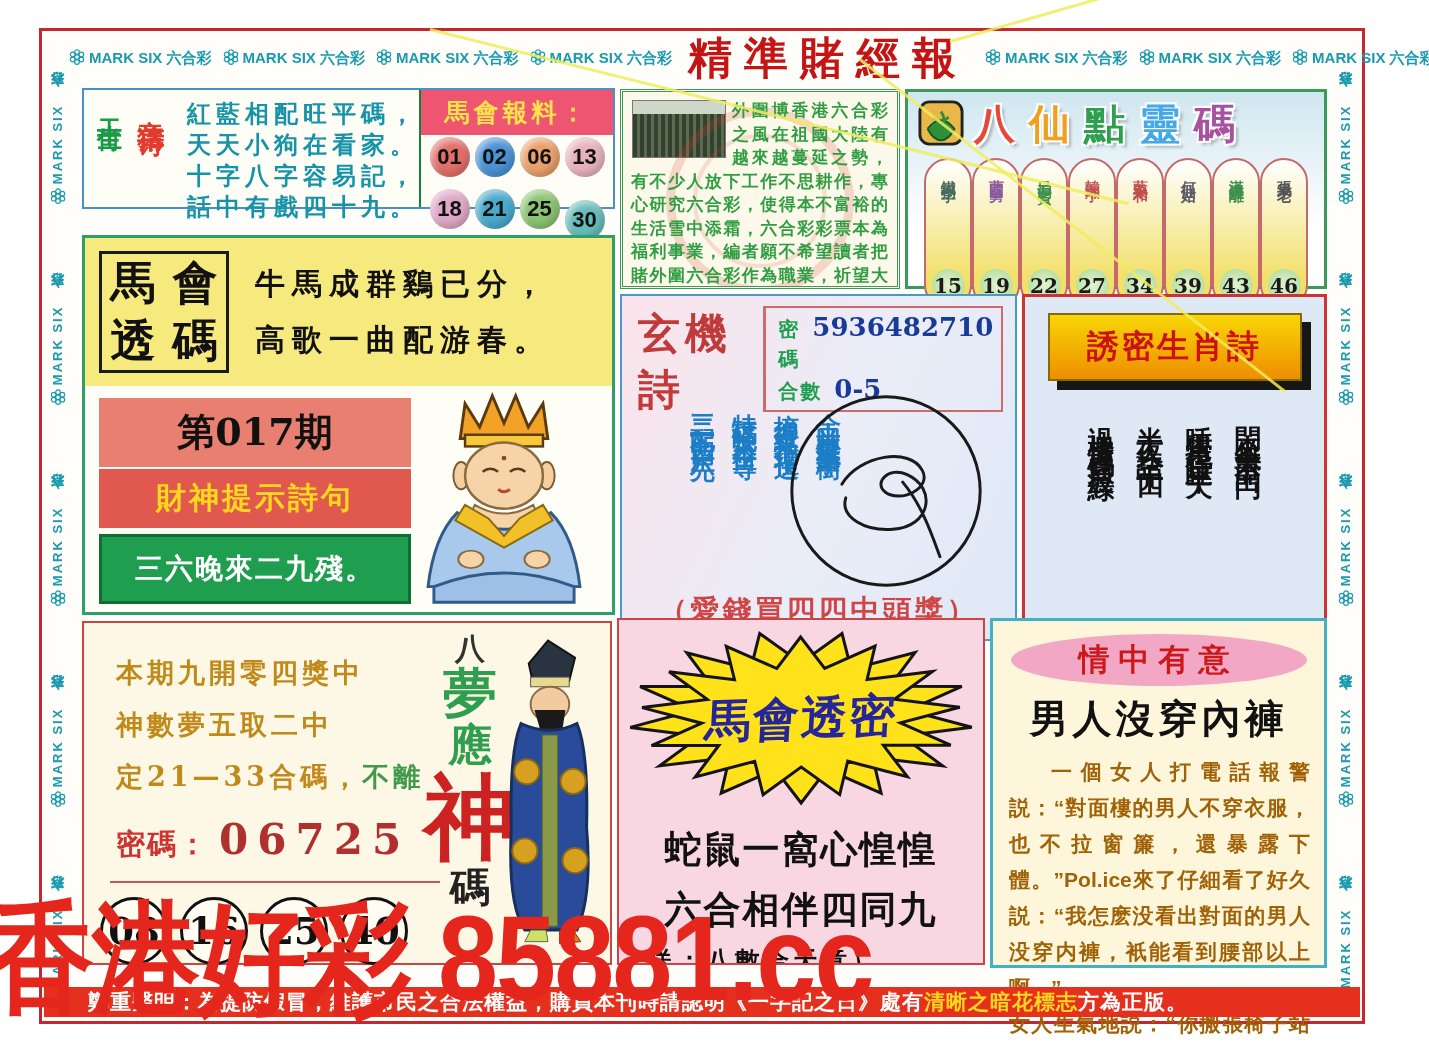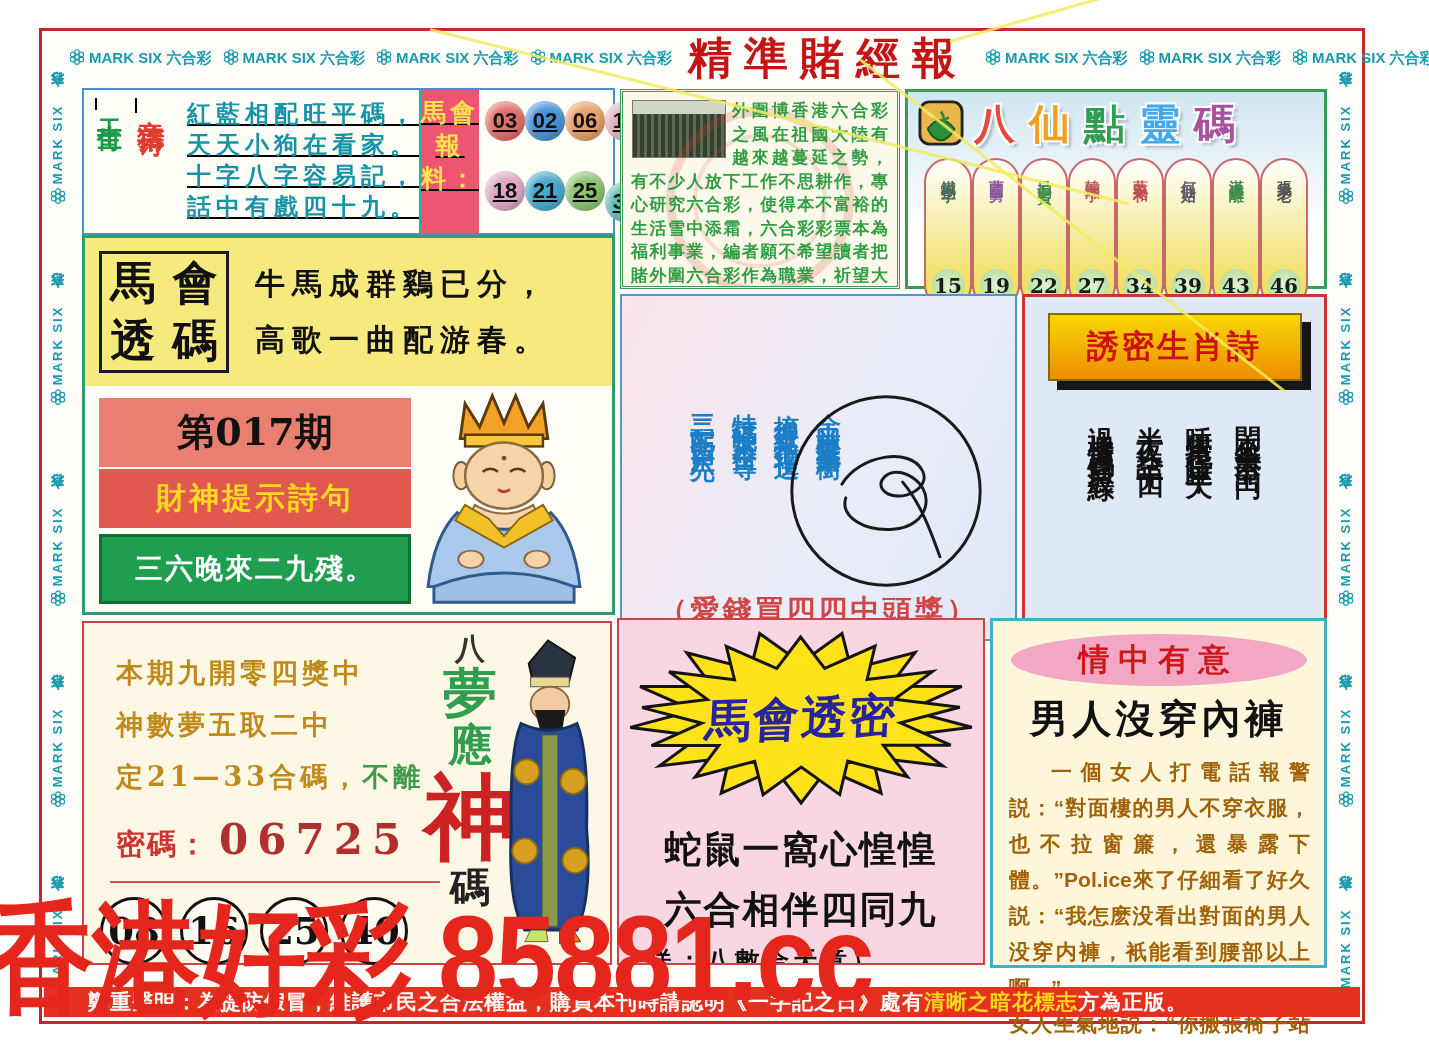--- a/index.html
+++ b/index.html
@@ -17,26 +17,26 @@
   .masthead{color:#c41414;font-family:"DejaVu Serif",serif;font-weight:900;font-size:44px;letter-spacing:12px;margin:0 6px;white-space:nowrap;}
   
   .strip{position:absolute;top:58px;bottom:8px;width:28px;display:flex;flex-direction:column;align-items:center;justify-content:space-between;padding:4px 0;}
   .strip.left{left:2px;} .strip.right{right:2px;}
   .strip .brand-item{writing-mode:vertical-rl;transform:rotate(180deg);letter-spacing:2px;font-size:13px;}
   .strip svg{transform:rotate(180deg);}
   
   .box{position:absolute;background:#fffef6;box-sizing:border-box;}
   .vu{writing-mode:vertical-rl;text-orientation:upright;}
   
-  .box1{left:40px;top:57px;width:533px;height:147px;border:2px solid #4a90c8;display:flex;text-decoration:underline;}
+  .box1{left:40px;top:57px;width:533px;height:121px;border:2px solid #4a90c8;display:flex;}
   .zq-left{display:flex;padding:8px 4px 8px 10px;gap:6px;}
   .zq-title{color:#1a9b47;font-weight:900;font-size:25px;letter-spacing:3px;}
   .zq-sub{color:#e23a2e;font-weight:900;font-size:27px;letter-spacing:5px;}
   .zq-lines{flex:1;padding:8px 0 0 14px;color:#1693a8;font-weight:900;font-size:24px;line-height:31px;letter-spacing:5px;white-space:nowrap;}
-  .tips{width:198px;border-left:2px solid #14b8a6;display:flex;flex-direction:row;}
+  .tips{width:198px;border-left:2px solid #15803d;display:flex;flex-direction:column;}
   .tips-head{background:#ee5570;color:#ffe34d;font-weight:900;font-size:25px;letter-spacing:4px;text-align:center;padding:6px 0;}
   .balls{flex:1;display:grid;grid-template-columns:repeat(4,1fr);align-items:center;justify-items:center;padding:2px 6px;}
   .ball{width:40px;height:40px;border-radius:50%;display:flex;align-items:center;justify-content:center;
     font-weight:900;font-size:22px;color:#111;box-shadow:inset -3px -4px 6px rgba(0,0,0,.18),inset 3px 4px 6px rgba(255,255,255,.55);}
   
   .box2{left:578px;top:58px;width:280px;height:200px;border:3px double #3a9a5a;background:#fdf9ea;padding:7px 8px;overflow:hidden;}
   .seal{position:absolute;left:50%;top:56%;width:170px;height:170px;transform:translate(-50%,-50%);
     border:9px solid rgba(216,70,50,.20);border-radius:50%;}
   .seal::after{content:"";position:absolute;left:18px;top:18px;right:18px;bottom:18px;border:4px solid rgba(216,70,50,.16);border-radius:50%;}
   .edit-photo{float:left;width:92px;height:56px;margin:1px 6px 2px 1px;border:1px solid #777;
@@ -357,21 +357,21 @@
       </div>
       <div id="zodiac-lines" class="zq-lines">
           <div>紅藍相配旺平碼，</div>
           <div>天天小狗在看家。</div>
           <div>十字八字容易記，</div>
           <div>話中有戲四十九。</div>
         </div>
       <div class="tips">
         <div class="tips-head">馬會報料：</div>
         <div id="balls" class="balls">
-            <div class="ball" style="background: rgb(226, 112, 106);">03</div>
+            <div class="ball" style="background: rgb(226, 112, 106);">01</div>
             <div class="ball" style="background: rgb(74, 147, 214);">02</div>
             <div class="ball" style="background: rgb(233, 160, 107);">06</div>
             <div class="ball" style="background: rgb(231, 179, 187);">13</div>
             <div class="ball" style="background: rgb(223, 168, 198);">18</div>
             <div class="ball" style="background: rgb(73, 170, 203);">21</div>
             <div class="ball" style="background: rgb(140, 196, 114);">25</div>
             <div class="ball" style="background: rgb(102, 188, 185); margin-top: 23px;">30</div>
           </div>
       </div>
     </div>
@@ -469,20 +469,33 @@
           <path d="M52 128 Q28 152 22 204 L178 204 Q172 152 148 128 Q100 162 52 128 Z" fill="#a9c9ec" stroke="#2f5a8a" stroke-width="3"></path>
           <path d="M60 120 L84 134 L100 152 L116 134 L140 120 L150 136 L100 164 L50 136 Z" fill="#f2c12a" stroke="#8a6a10" stroke-width="2"></path>
           <ellipse cx="66" cy="176" rx="13" ry="9" fill="#f7d4a8" stroke="#8a6a42" stroke-width="2"></ellipse>
           <ellipse cx="134" cy="176" rx="13" ry="9" fill="#f7d4a8" stroke="#8a6a42" stroke-width="2"></ellipse>
           <path d="M28 204 Q100 176 172 204 L172 220 L28 220 Z" fill="#9fc0e6" stroke="#2f5a8a" stroke-width="3"></path>
         </svg>
       </div>
     </div>
 
     <div class="box box5">
+      <div class="myst-head">
+        <div class="myst-title">玄機詩</div>
+        <div class="code-box">
+          <div class="code-row">
+            <span class="code-label">密碼</span>
+            <span class="code-val">5936482710</span>
+          </div>
+          <div class="code-row">
+            <span class="code-label">合數</span>
+            <span class="code-val">0-5</span>
+          </div>
+        </div>
+      </div>
       <div id="myst-cols" class="myst-cols">
           <div class="myst-col">金山林裏猴攀樹</div>
           <div class="myst-col">摘得紅果把禮送</div>
           <div class="myst-col">特碼晚來今日等</div>
           <div class="myst-col">三二配合四六先</div>
         </div>
       <div class="scribble">
         <svg width="206" height="206" viewBox="0 0 210 210">
           <circle cx="105" cy="105" r="96" fill="none" stroke="#1a1a1a" stroke-width="3"></circle>
           <path d="M60 98 C 78 68, 130 60, 142 84 C 152 102, 120 118, 104 106 C 92 96, 108 80, 126 88 C 158 102, 150 142, 112 144 C 84 146, 58 132, 64 112 M 122 96 C 142 120, 152 150, 160 172" fill="none" stroke="#1a1a1a" stroke-width="3" stroke-linecap="round"></path>

